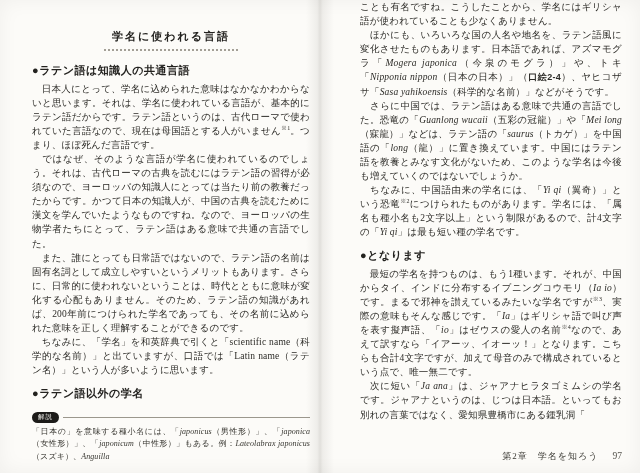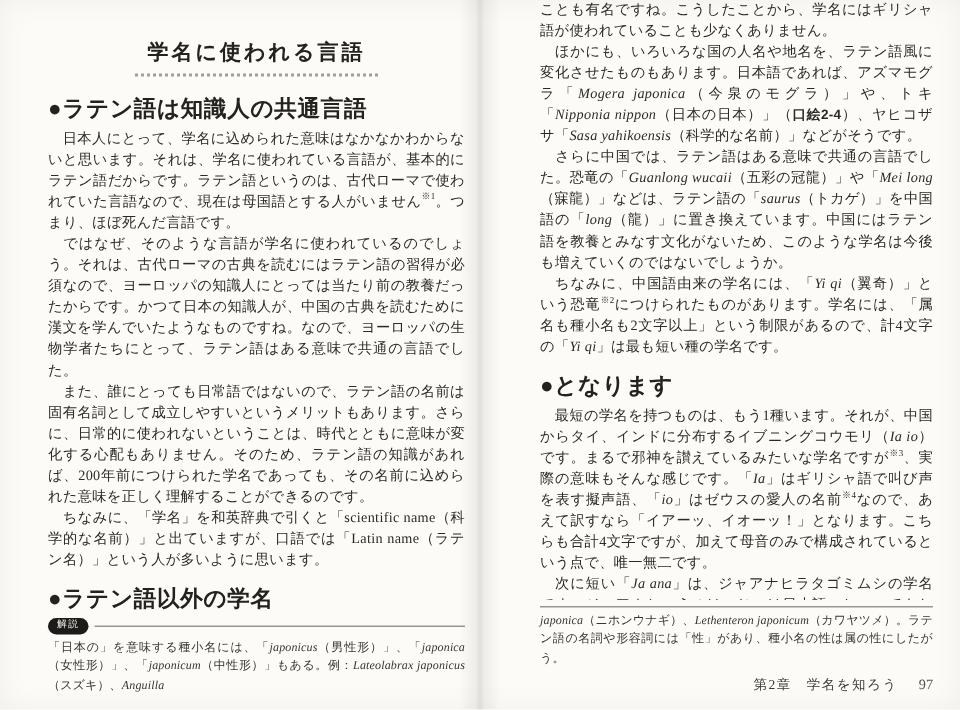--- a/index.html
+++ b/index.html
@@ -9,28 +9,28 @@
     box-shadow:inset 0 0 20px rgba(0,0,0,.05);
   }
   .gutter{position:absolute;left:306px;top:0;width:28px;height:473px;pointer-events:none;
     background:linear-gradient(90deg,rgba(60,55,45,0) 0%,rgba(60,55,45,.07) 40%,rgba(60,55,45,.14) 50%,rgba(60,55,45,.07) 60%,rgba(60,55,45,0) 100%);}
   .page{position:absolute;top:0;height:473px;box-sizing:border-box;display:flex;flex-direction:column;}
   .page.left{left:0;width:320px;padding:22px 10px 10px 32px;}
   .page.right{left:320px;width:320px;padding:0 18px 10px 40px;}
   .title-wrap{text-align:center;margin:4px 0 10px 0;}
   .page-title{
     display:inline-block;font-family:"Liberation Sans","DejaVu Sans",sans-serif;
-    font-weight:bold;font-size:14px;letter-spacing:2px;color:#23221f;
+    font-weight:bold;font-size:11px;letter-spacing:2px;color:#23221f;
     border-bottom:2px dotted #a39f96;padding:0 8px 5px 8px;
   }
   .body{flex:1 1 auto;overflow:hidden;text-align:justify;}
   .para{margin:0;font-size:9.5px;line-height:1.48;letter-spacing:.2px;}
   .heading{
     margin:9px 0 4px 0;font-family:"Liberation Sans","DejaVu Sans",sans-serif;
-    font-weight:bold;font-size:15px;letter-spacing:.5px;color:#23221f;
+    font-weight:bold;font-size:11px;letter-spacing:.5px;color:#23221f;
   }
   .body > .heading:first-child{margin-top:2px;}
   .lat{font-style:italic;font-family:"Liberation Serif","DejaVu Serif",serif;}
   .bold{font-weight:bold;font-family:"Liberation Sans","DejaVu Sans",sans-serif;font-size:9px;}
   sup{font-size:6px;line-height:0;letter-spacing:0;}
   .footnote{margin-top:4px;}
   .fn-head{display:flex;align-items:center;margin-bottom:3px;}
   .fn-badge{
     background:#1c1b19;color:#f6f5f1;font-family:"Liberation Sans","DejaVu Sans",sans-serif;
     font-size:6.5px;line-height:1;padding:2px 6px;border-radius:7px;letter-spacing:1px;flex:0 0 auto;
@@ -73,26 +73,20 @@
   <div class="page right">
     <div class="body">
         <p class="para"><span>ことも有名ですね。こうしたことから、学名にはギリシャ語が使われていることも少なくありません。</span></p>
         <p class="para"><span>　ほかにも、いろいろな国の人名や地名を、ラテン語風に変化させたものもあります。日本語であれば、アズマモグラ「</span><span class="lat">Mogera japonica</span><span>（今泉のモグラ）」や、トキ「</span><span class="lat">Nipponia nippon</span><span>（日本の日本）」（</span><span class="bold">口絵2-4</span><span>）、ヤヒコザサ「</span><span class="lat">Sasa yahikoensis</span><span>（科学的な名前）」などがそうです。</span></p>
         <p class="para"><span>　さらに中国では、ラテン語はある意味で共通の言語でした。恐竜の「</span><span class="lat">Guanlong wucaii</span><span>（五彩の冠龍）」や「</span><span class="lat">Mei long</span><span>（寐龍）」などは、ラテン語の「</span><span class="lat">saurus</span><span>（トカゲ）」を中国語の「</span><span class="lat">long</span><span>（龍）」に置き換えています。中国にはラテン語を教養とみなす文化がないため、このような学名は今後も増えていくのではないでしょうか。</span></p>
         <p class="para"><span>　ちなみに、中国語由来の学名には、「</span><span class="lat">Yi qi</span><span>（翼奇）」という恐竜</span><sup>※2</sup><span>につけられたものがあります。学名には、「属名も種小名も2文字以上」という制限があるので、計4文字の「</span><span class="lat">Yi qi</span><span>」は最も短い種の学名です。</span></p>
         <h3 class="heading">●となります</h3>
         <p class="para"><span>　最短の学名を持つものは、もう1種います。それが、中国からタイ、インドに分布するイブニングコウモリ（</span><span class="lat">Ia io</span><span>）です。まるで邪神を讃えているみたいな学名ですが</span><sup>※3</sup><span>、実際の意味もそんな感じです。「</span><span class="lat">Ia</span><span>」はギリシャ語で叫び声を表す擬声語、「</span><span class="lat">io</span><span>」はゼウスの愛人の名前</span><sup>※4</sup><span>なので、あえて訳すなら「イアーッ、イオーッ！」となります。こちらも合計4文字ですが、加えて母音のみで構成されているという点で、唯一無二です。</span></p>
         <p class="para"><span>　次に短い「</span><span class="lat">Ja ana</span><span>」は、ジャアナヒラタゴミムシの学名です。ジャアナというのは、じつは日本語。といってもお別れの言葉ではなく、愛知県豊橋市にある鍾乳洞「</span></p>
       </div>
-    <div class="footnote">
-      <div class="fn-head">
-        <span class="fn-rule full"></span>
-      </div>
-      <div class="fn-text"><span class="lat">japonica</span><span>（ニホンウナギ）、</span><span class="lat">Lethenteron japonicum</span><span>（カワヤツメ）。ラテン語の名詞や形容詞には「性」があり、種小名の性は属の性にしたがう。</span></div>
-    </div>
     <div class="page-footer right-f">
       <span>第2章　学名を知ろう</span>
       <span class="pagenum">97</span>
     </div>
   </div>
 
   <div class="gutter"></div>
 </div>
 
 </body></html>

